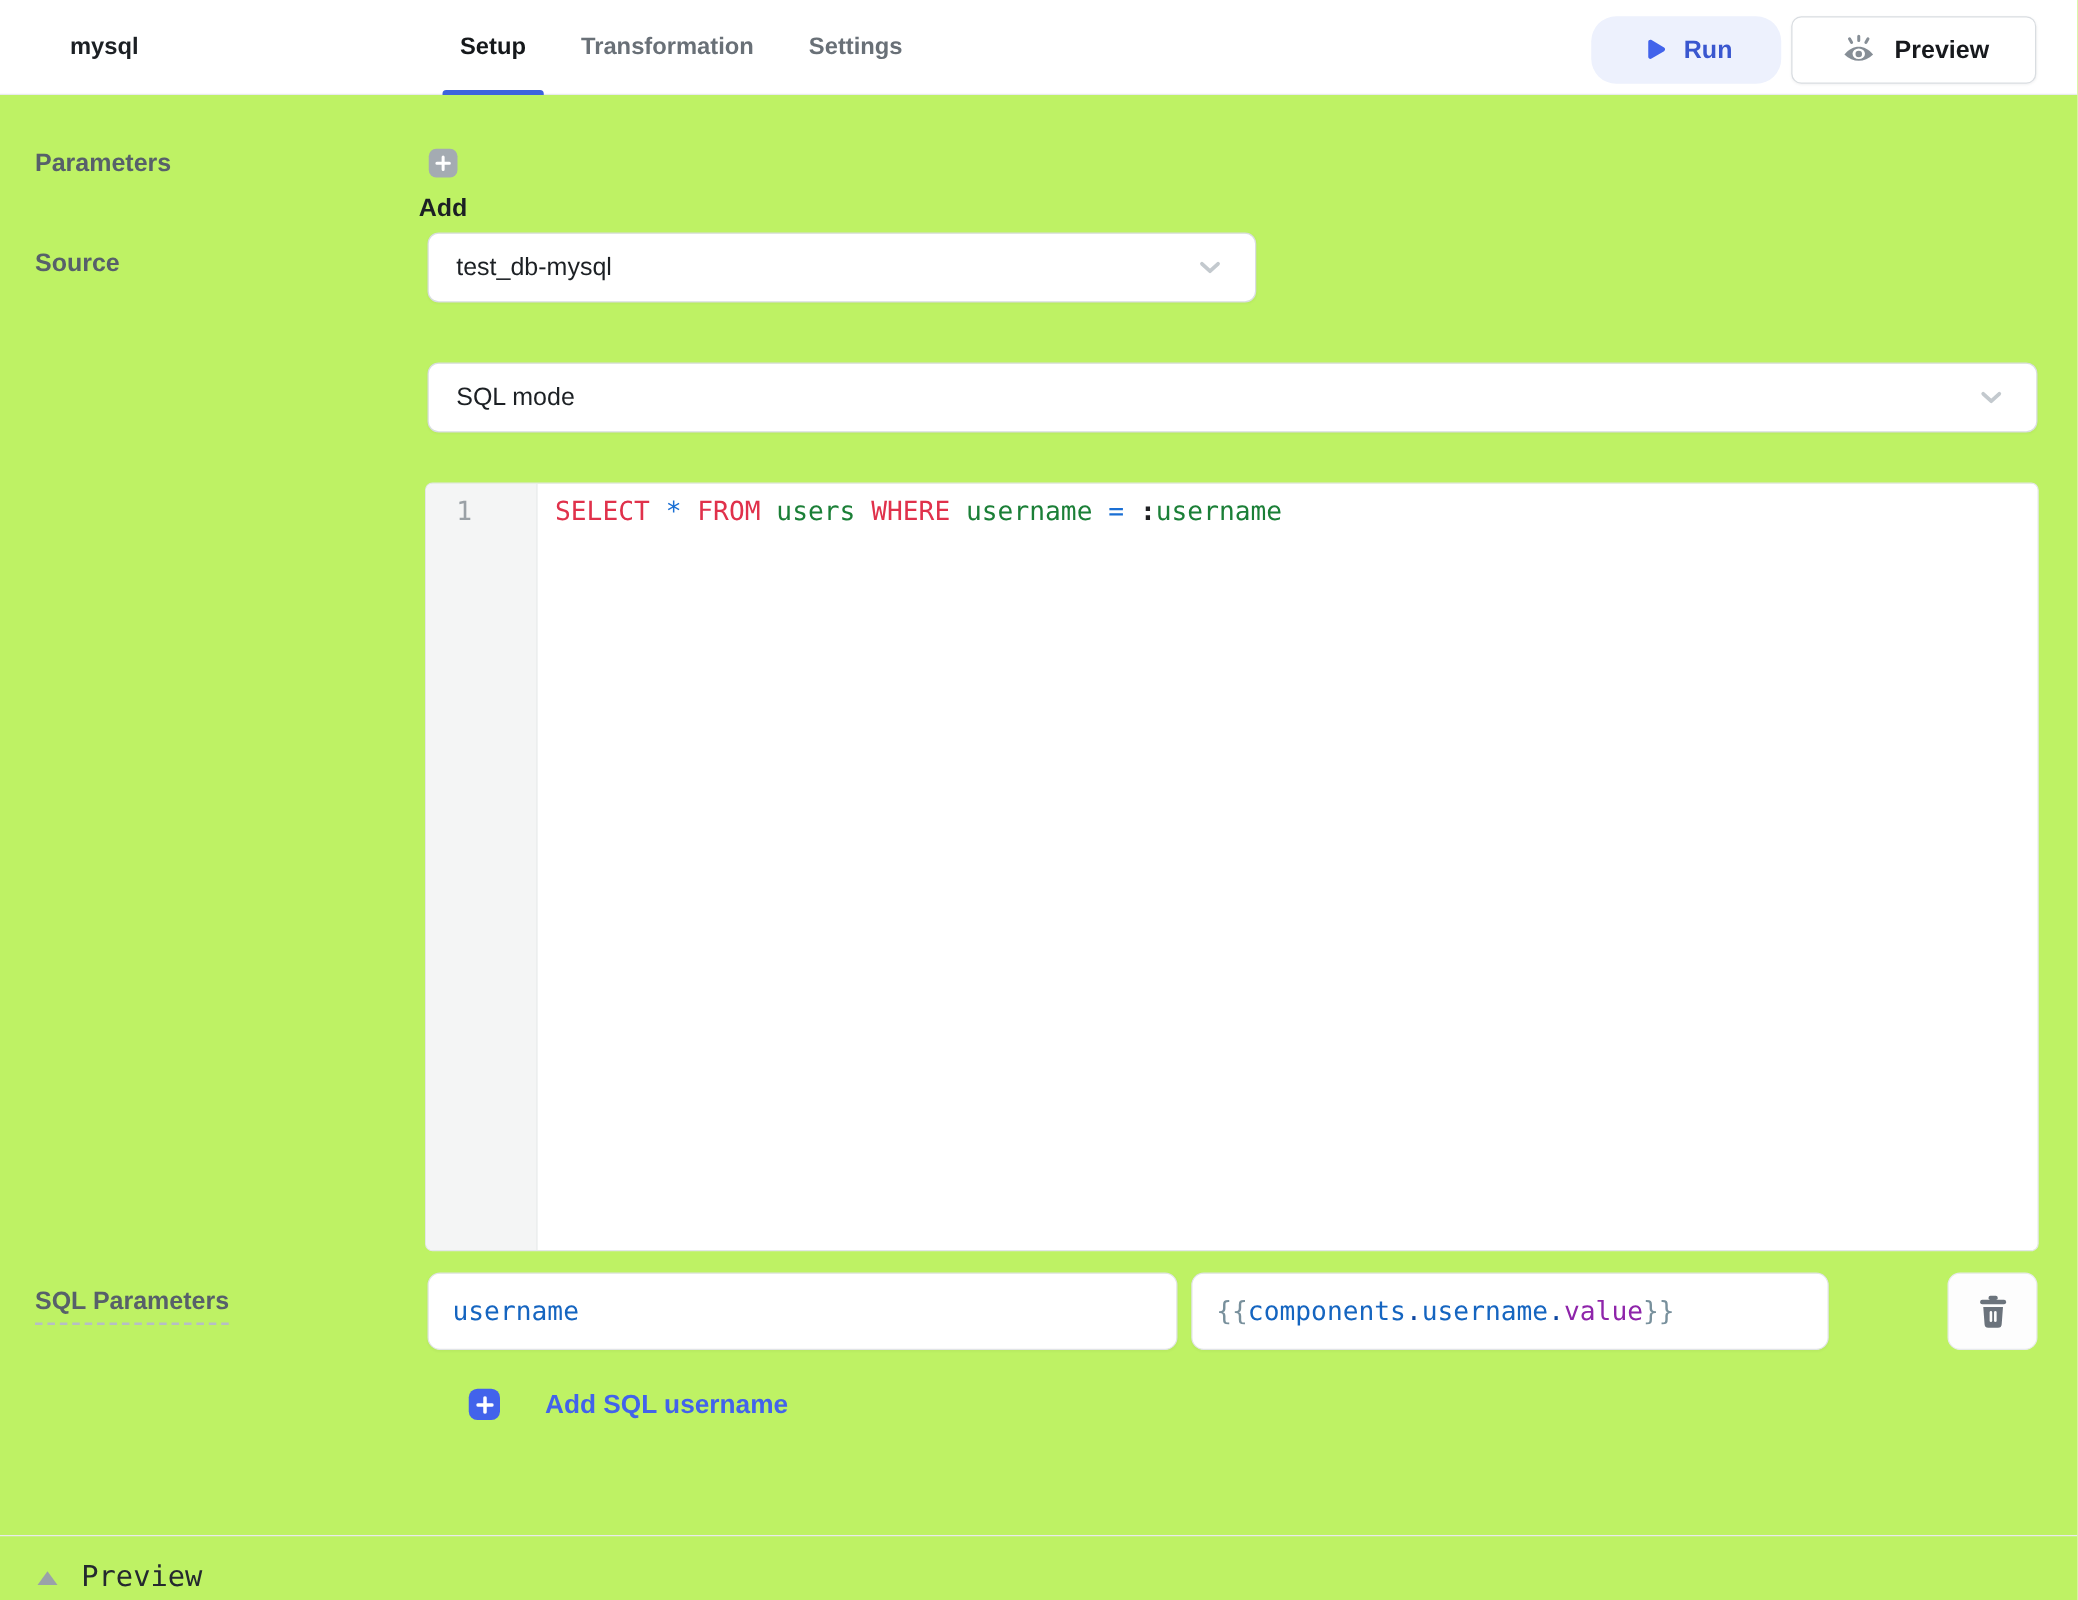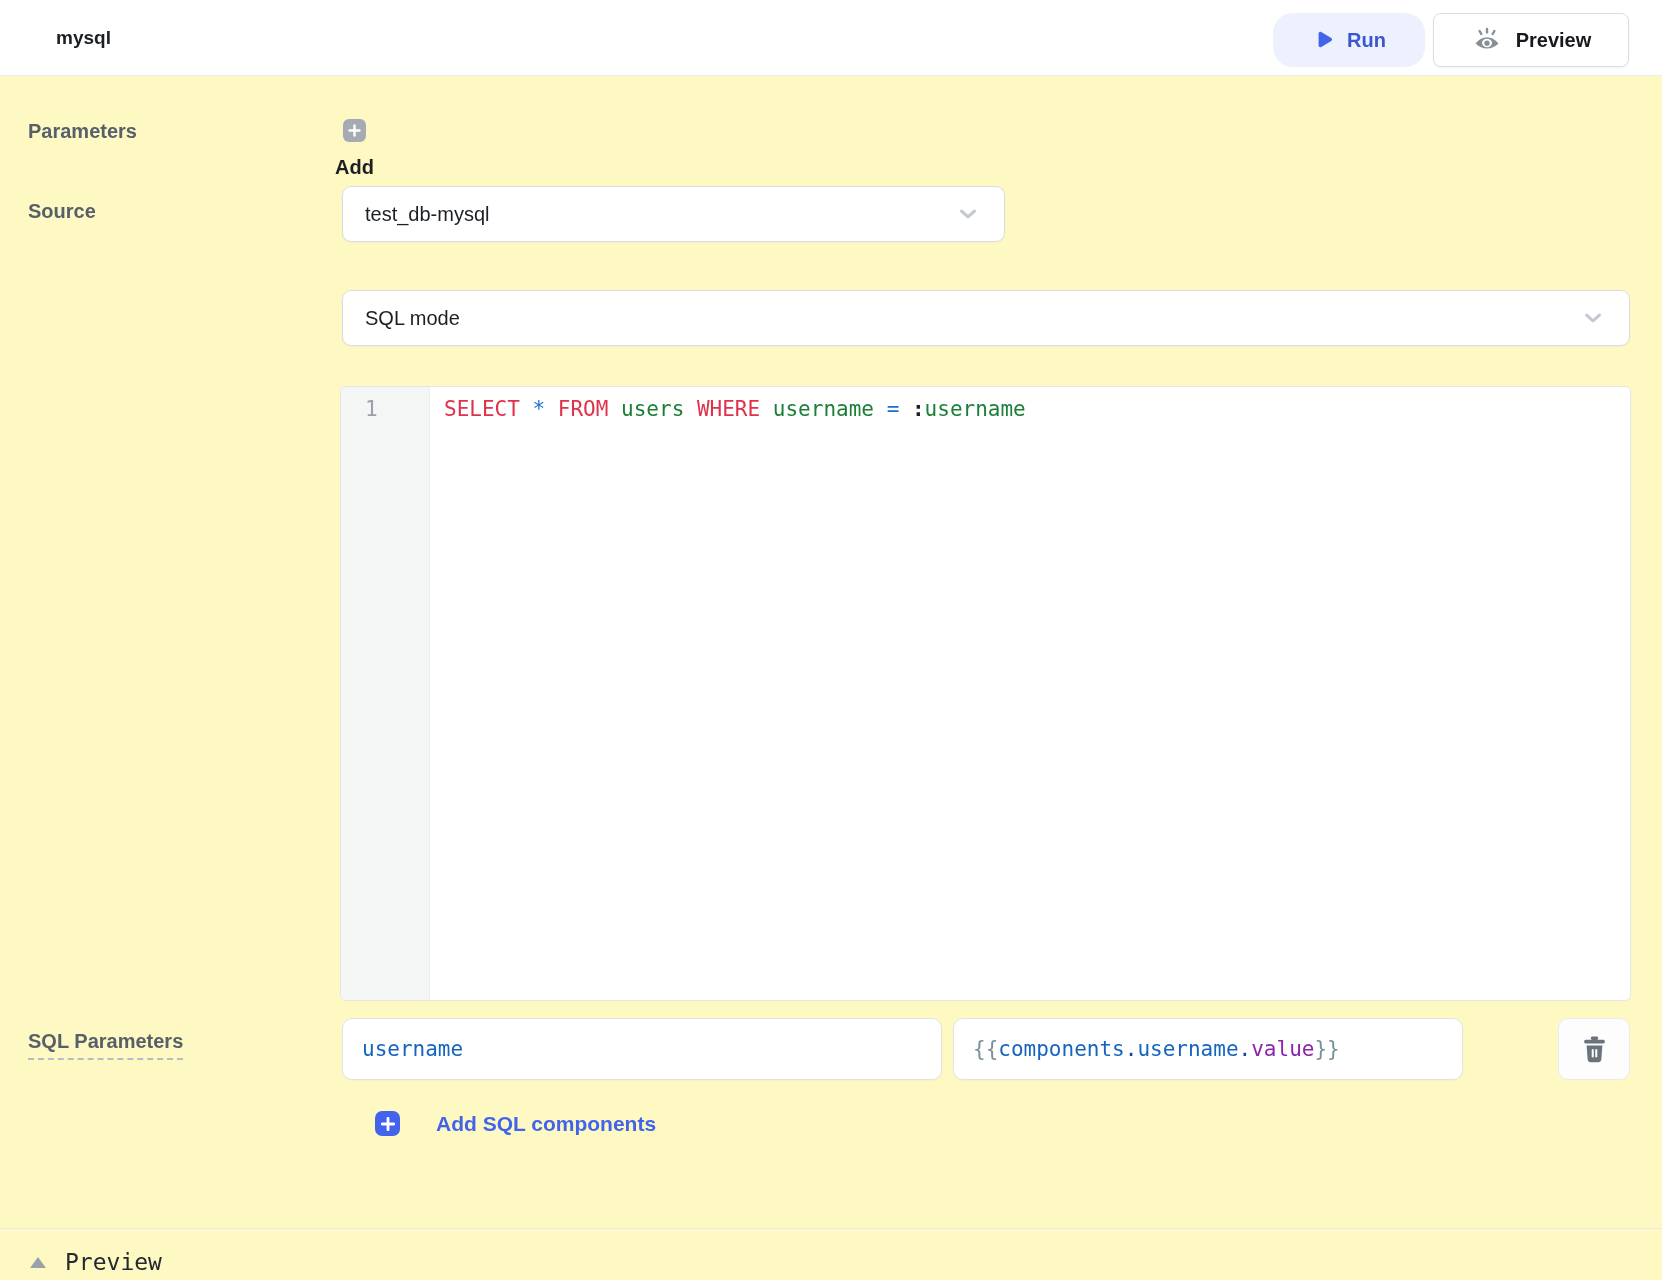--- a/index.html
+++ b/index.html
@@ -2,21 +2,21 @@
 <html><head>
 <meta charset="utf-8">
 <style>
   * { box-sizing: border-box; }
   html,body { margin:0; padding:0; }
   body {
     background:#fbfbfb;
     font-family:"Liberation Sans", sans-serif;
     -webkit-font-smoothing:antialiased;
   }
-  .app { position:relative; width:1662px; height:1280px; background:#fef9c3; overflow:hidden; }
+  .app { position:relative; width:1662px; height:1280px; background:#bef264; overflow:hidden; }
 
   
   .topbar { position:absolute; top:0; left:0; right:0; height:76px; background:#ffffff; border-bottom:1px solid #e9ebed; z-index:2; }
   .query-title { position:absolute; left:56px; top:27px; font-size:19px; font-weight:700; color:#1c2024; }
   .tabs { position:absolute; left:352px; top:0; height:76px; display:flex; gap:12px; }
   .tab { position:relative; display:flex; align-items:center; padding:0 16px; font-size:19px; font-weight:600; color:#697077; cursor:pointer; }
   .tab.active { color:#15181b; font-weight:700; }
   .tab.active::after { content:""; position:absolute; left:2px; right:2px; bottom:0; height:4px; background:#3e63dd; border-radius:3px 3px 0 0; }
 
   .run-btn { position:absolute; left:1273px; top:13px; width:152px; height:54px; background:#edf1fd; border:none; border-radius:20px;
@@ -79,20 +79,25 @@
   .preview-toggle .label { font-family:"DejaVu Sans Mono", monospace; font-size:23px; color:#24292f; }
 </style>
 </head>
 <body>
 
 <div class="app">
 
   <header class="topbar">
     <div class="query-title">mysql</div>
 
+    <nav class="tabs">
+      <div class="tab active">Setup</div>
+      <div class="tab">Transformation</div>
+      <div class="tab">Settings</div>
+    </nav>
 
     <button class="run-btn">
       <span style="display:flex;">
         <svg width="22" height="22" viewBox="0 0 24 24">
             <path d="M7.2 4.9c0-1.5 1.6-2.4 2.9-1.6l10.9 6.5c1.2.7 1.2 2.5 0 3.2L10.1 19.5c-1.3.8-2.9-.1-2.9-1.6z" fill="#4263eb"></path>
           </svg>
       </span>
       <span class="label">Run</span>
     </button>
 
@@ -164,21 +169,21 @@
       </svg>
     </span>
   </button>
 
   <div class="add-sql-param">
     <span class="plus-badge-blue">
       <svg width="14" height="14" viewBox="0 0 13 13">
           <path d="M6.5 1.2v10.6M1.2 6.5h10.6" stroke="#ffffff" stroke-width="2.6" stroke-linecap="round"></path>
         </svg>
     </span>
-    <span class="label">Add SQL components</span>
+    <span class="label">Add SQL username</span>
   </div>
 
   <div class="preview-divider"></div>
   <div class="preview-toggle">
     <span class="tri-up"></span>
     <span class="label">Preview</span>
   </div>
 
 </div>
 

